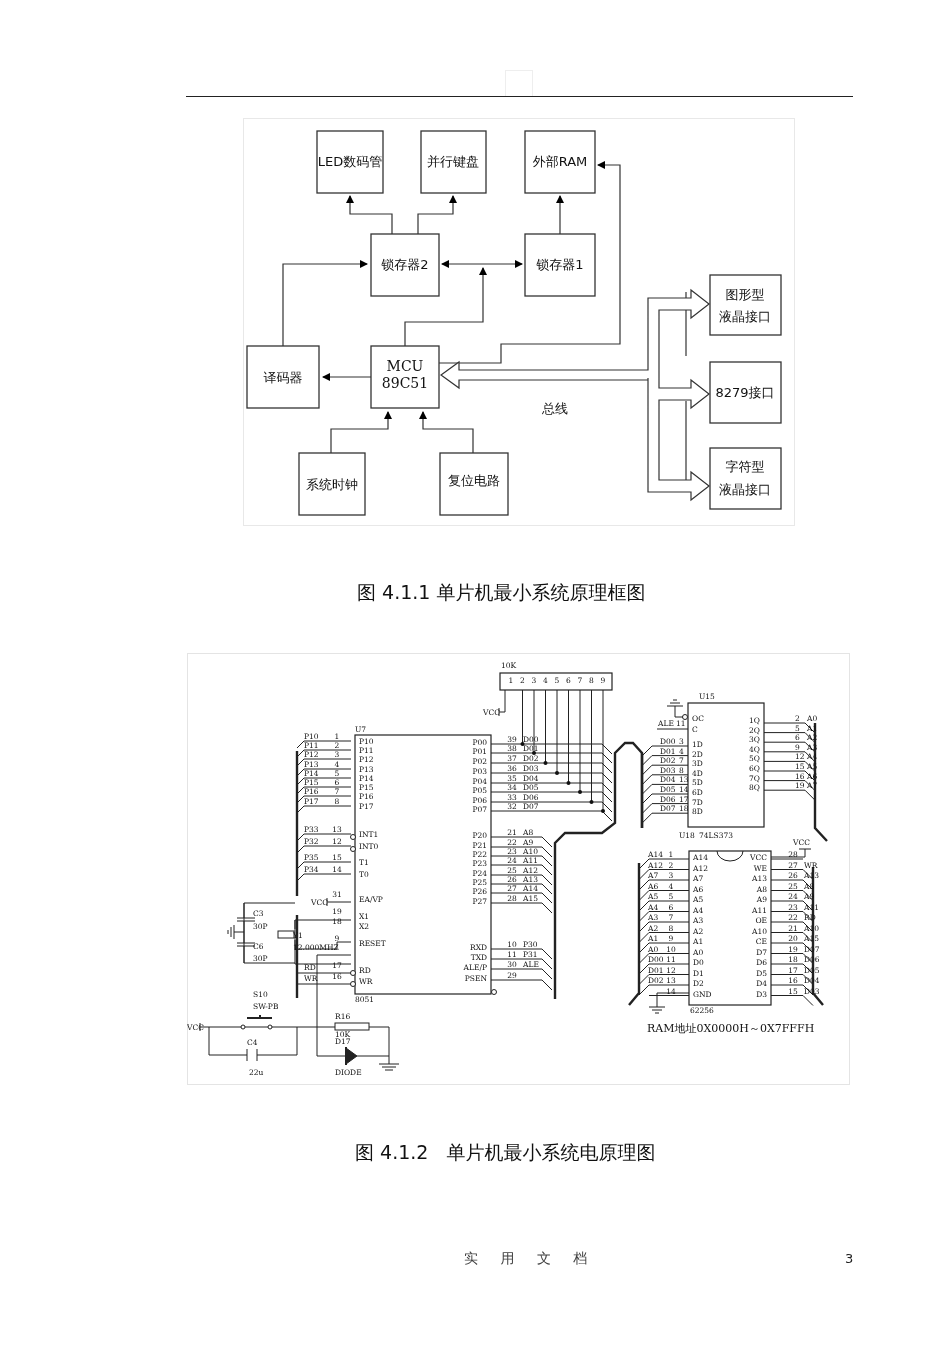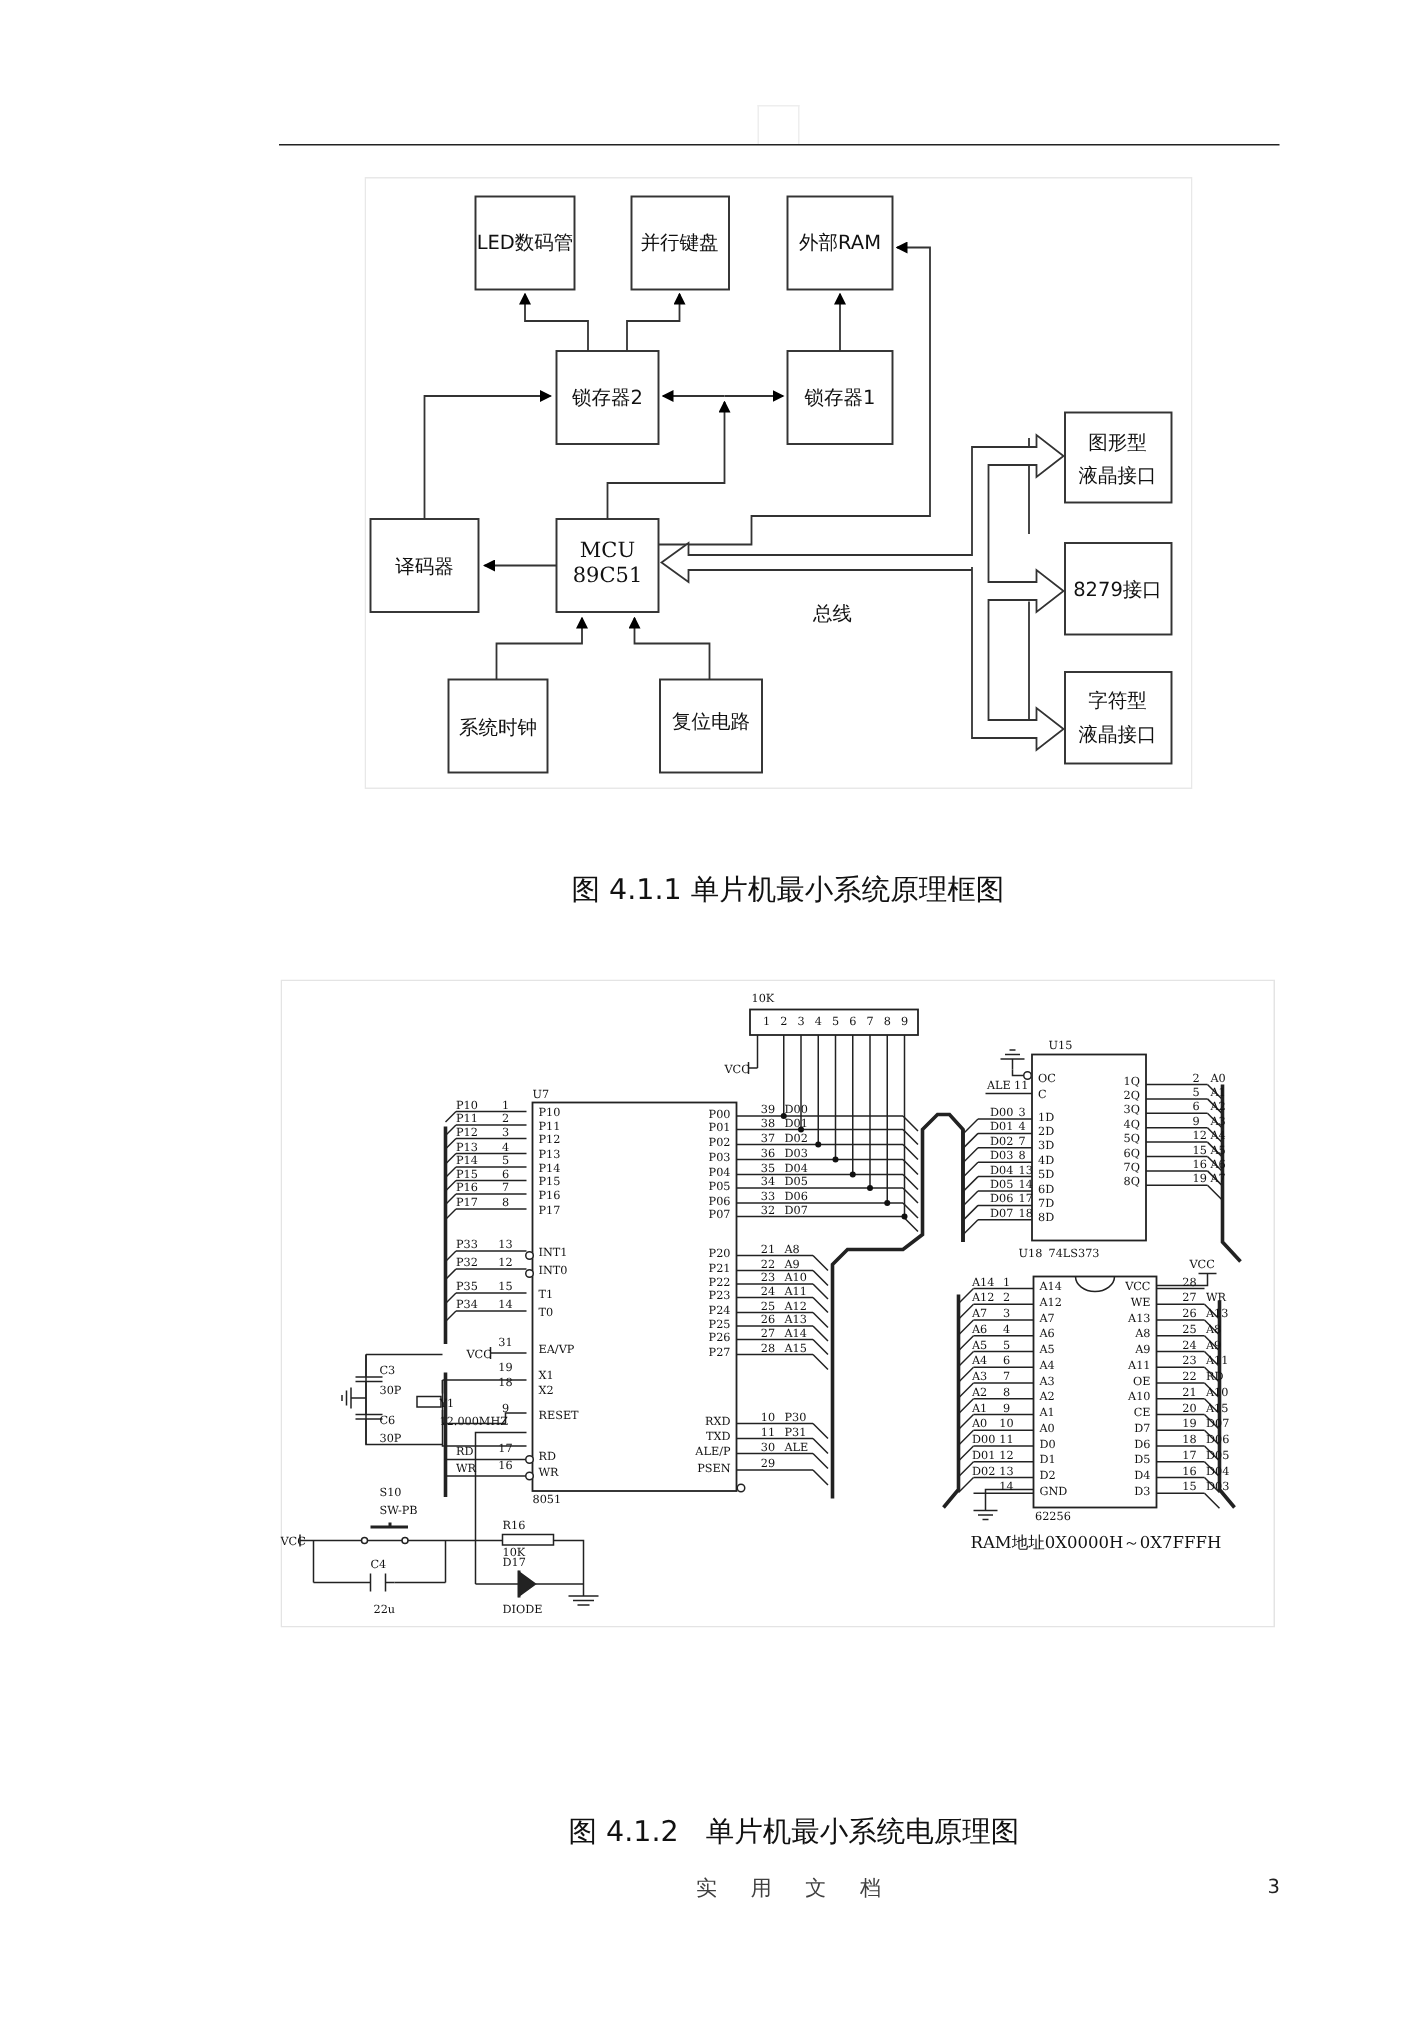--- a/index.html
+++ b/index.html
@@ -1,21 +1,21 @@
 <!DOCTYPE html>
 <html><head>
 <meta charset="utf-8">
 <style>
   html, body { margin:0; padding:0; background:#ffffff; }
   body { width:950px; height:1345px; position:relative; overflow:hidden;
          font-family:"DejaVu Sans", sans-serif; color:#000; }
   .abs { position:absolute; }
   .header-rule { left:186px; top:96px; width:667px; height:0; border-top:1.5px solid #222; }
   .header-mark { left:505px; top:70px; width:26px; height:25px; border:1px solid #eee; border-bottom:none; }
-  .caption { font-size:19px; color:#111; white-space:pre;margin-left:24px; }
+  .caption { font-size:19px; color:#111; white-space:pre; }
   .footer-text { font-size:14px; letter-spacing:9px; color:#404040; }
   .page-num { font-size:13px; color:#222; }
   svg text { font-family:"DejaVu Serif", serif; }
   .bd text { font-family:"DejaVu Sans", sans-serif; font-size:13px; }
   .sch text { font-size:7.5px; }
 </style>
 </head>
 <body>
 
 <div class="abs header-mark"></div>
@@ -630,16 +630,16 @@
     <text x="512" y="185">74LS373</text>
     <text x="505" y="68">OC</text>
     <text x="505" y="79">C</text>
     <text x="471" y="73">ALE</text>
     <text x="489" y="73">11</text>
     <text x="503" y="360">62256</text>
     <text x="460" y="379" style="font-size:11px">RAM地址0X0000H～0X7FFFH</text>
   </g>
 </svg>
 
-<div class="abs caption" style="left:355px;top:1208px">图 4.1.2   单片机最小系统电原理图</div>
+<div class="abs caption" style="left:355px;top:1140px">图 4.1.2   单片机最小系统电原理图</div>
 
 <div class="abs footer-text" style="left:464px;top:1250px">实 用 文 档</div>
 <div class="abs page-num" style="left:845px;top:1251px">3</div>
 
 </body></html>

